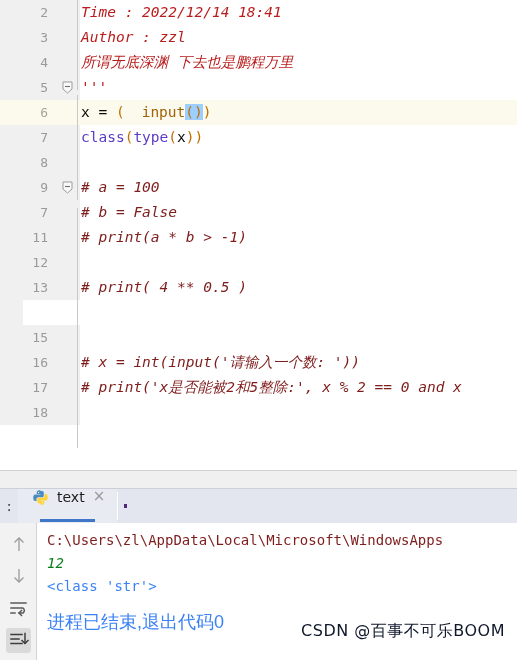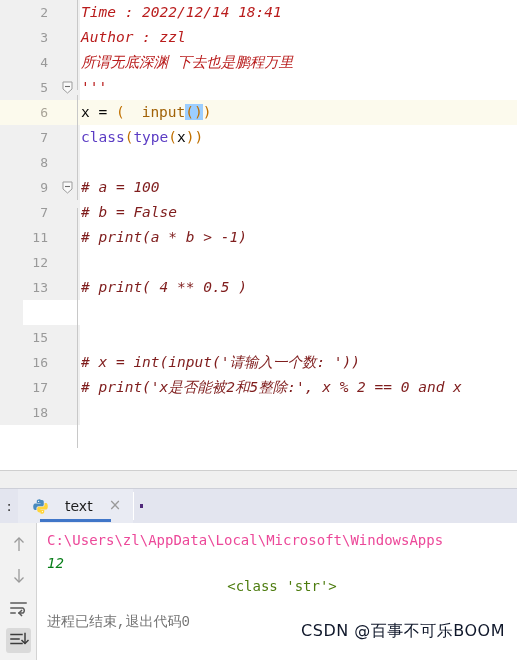--- a/index.html
+++ b/index.html
@@ -142,24 +142,24 @@
     color: #2b2b2b;
     font-family: "DejaVu Sans", sans-serif;
     font-size: 14px;
     line-height: 34px;
     text-align: center;
   }
   .tab {
     position: relative;
     flex: 0 0 auto;
     display: flex;
-    align-items: center;
+    align-items: flex-start;
     padding: 0 12px 0 14px;
     background: #e9ebf3;
-    gap: 16px;
+    gap: 8px;
   }
   .tab.active::after {
     content: "";
     position: absolute;
     left: 22px; right: 22px;
     bottom: 1px;
     height: 3px;
     background: #4076c8;
   }
   .py-icon { width: 17px; height: 17px; display: block; }
@@ -227,24 +227,24 @@
     padding: 6px 0 0 10px;
     box-sizing: border-box;
     overflow: hidden;
   }
   .c-line {
     font-family: "DejaVu Sans Mono", monospace;
     font-size: 14px;
     line-height: 23px;
     white-space: pre;
   }
-  .c-path { color: #ec4899; }
+  .c-path { color: #7f1d1d; }
   .c-num { color: #067d17; font-style: italic; }
-  .c-out { color: #4d7c0f; text-align: center; }
-  .c-exit { color: #737373; font-family: Liberation Mono, monospace; font-size: 14px; }
+  .c-out { color: #3b82f6; }
+  .c-exit { color: #3b82f6; font-family: Liberation Sans, sans-serif; font-size: 18px; }
   .c-blank { height: 13px; }
 
   .watermark {
     position: absolute;
     right: 12px;
     bottom: 18px;
     color: #0f172a;
     font-family: "DejaVu Sans", sans-serif;
     font-size: 16px;
     letter-spacing: 0.5px;

